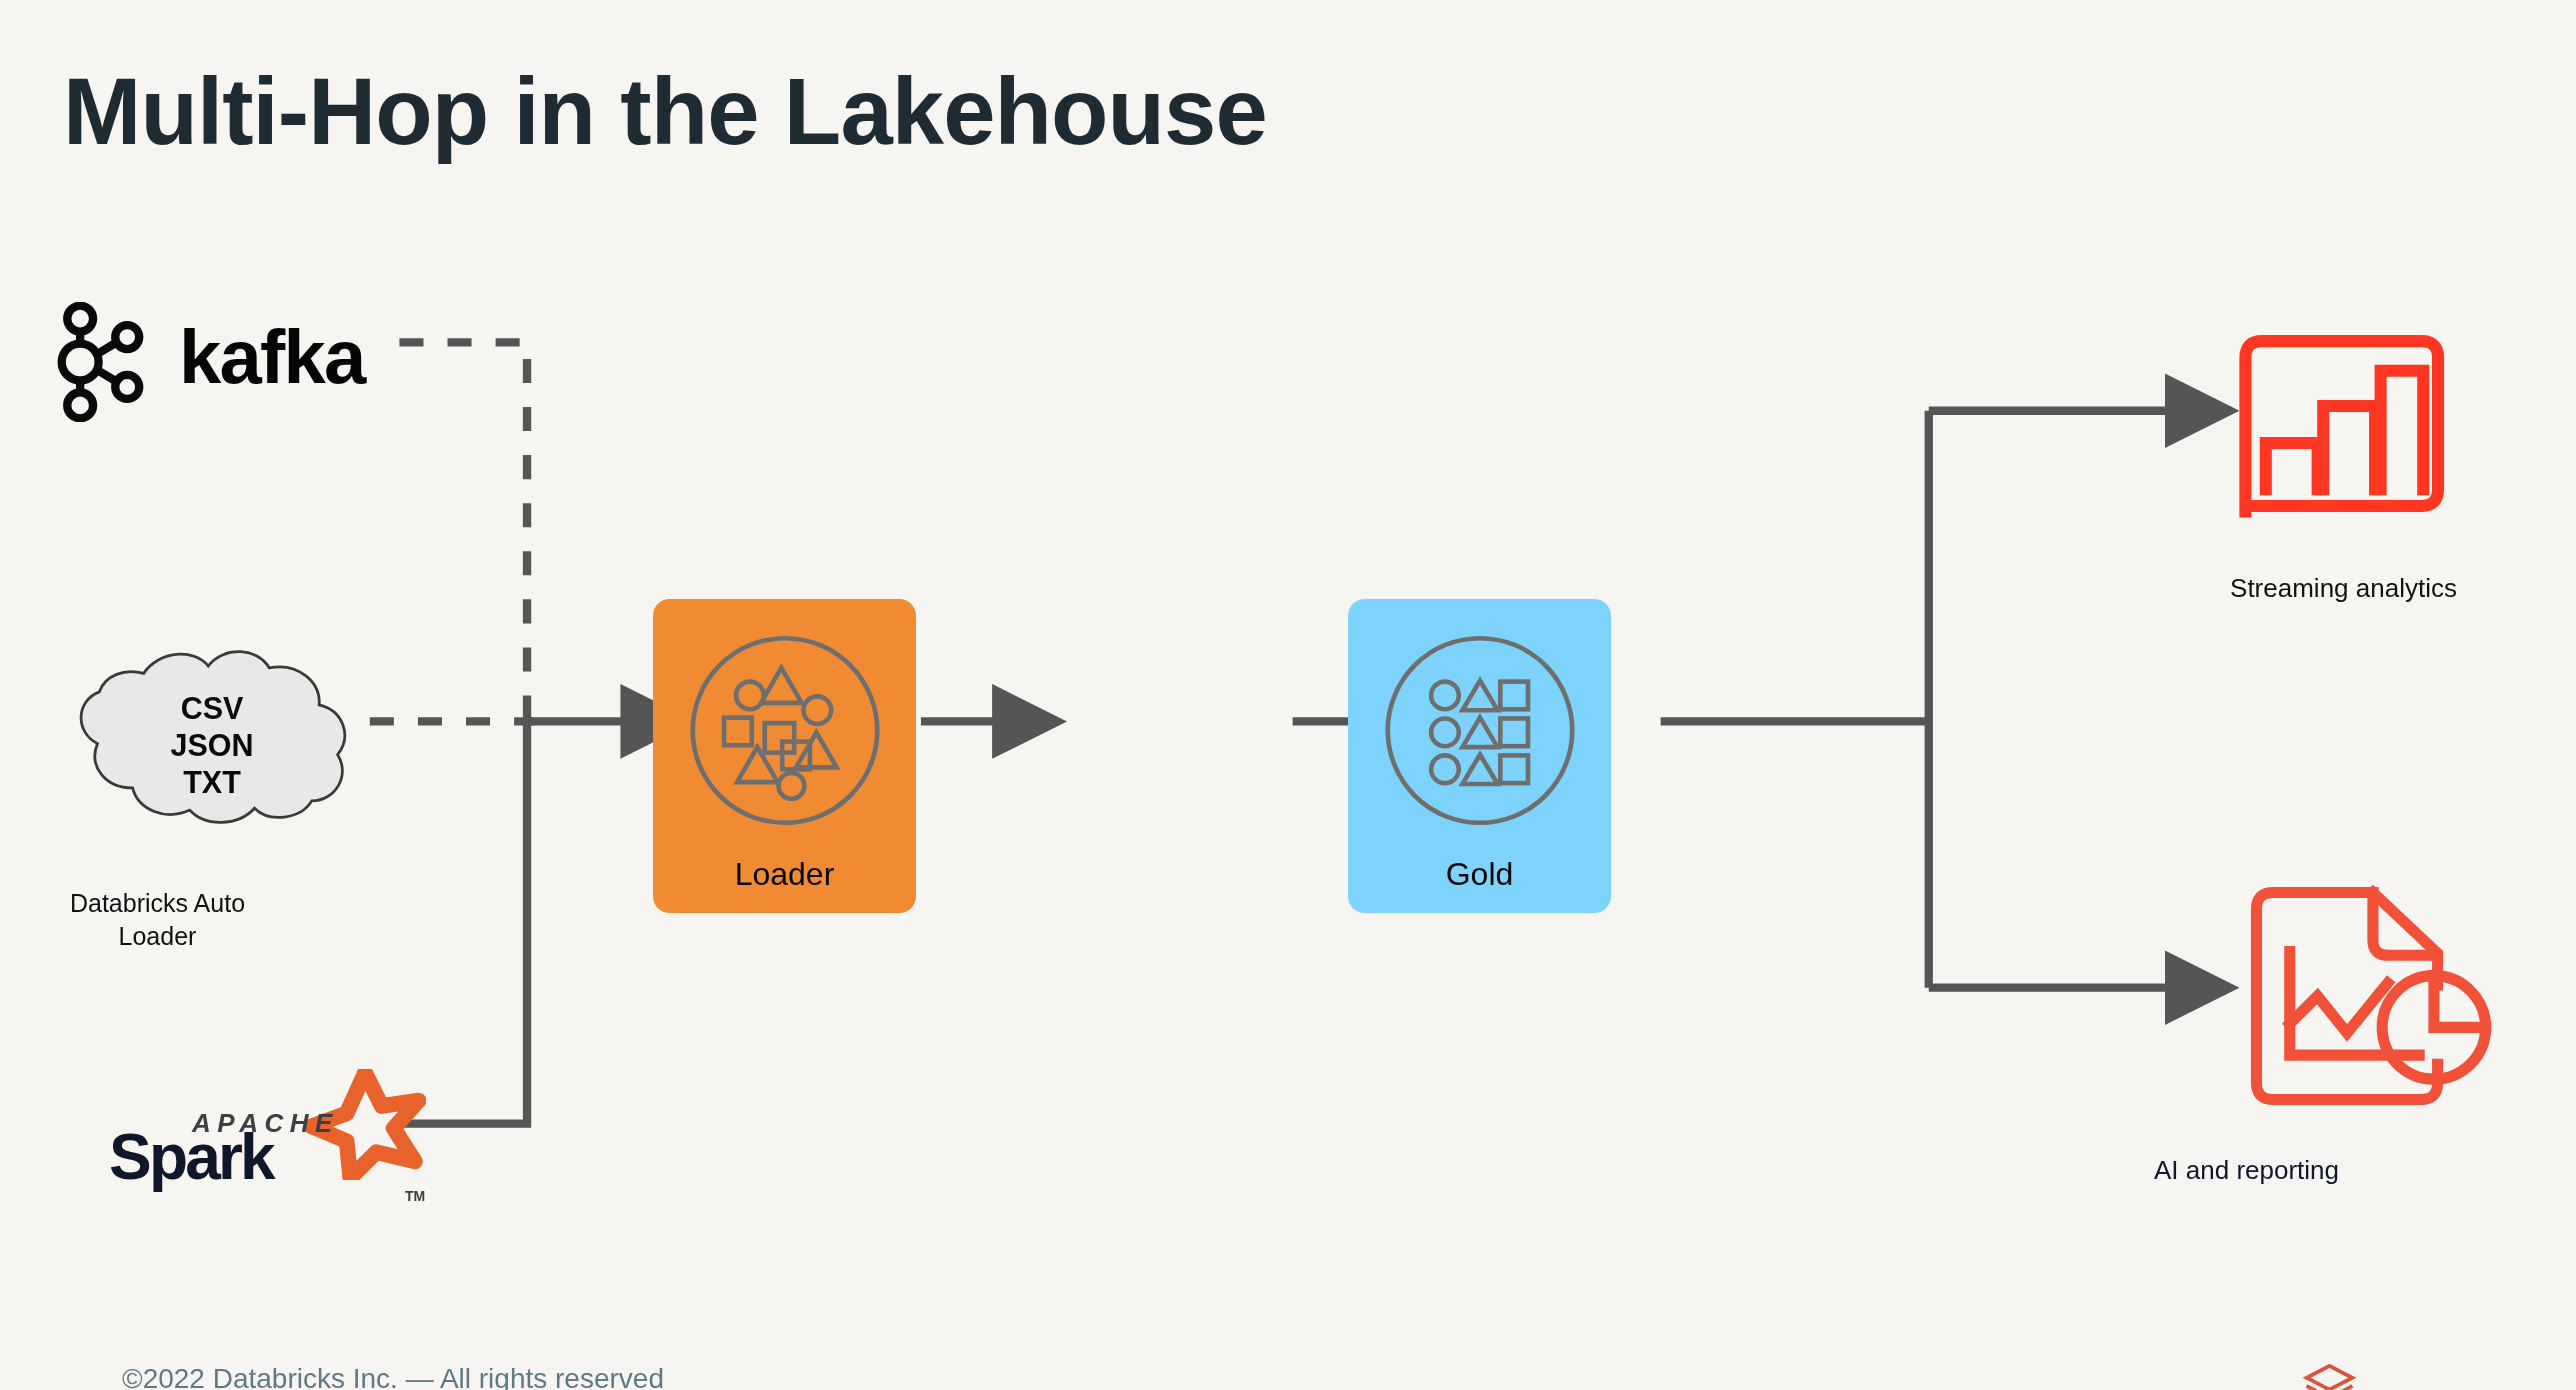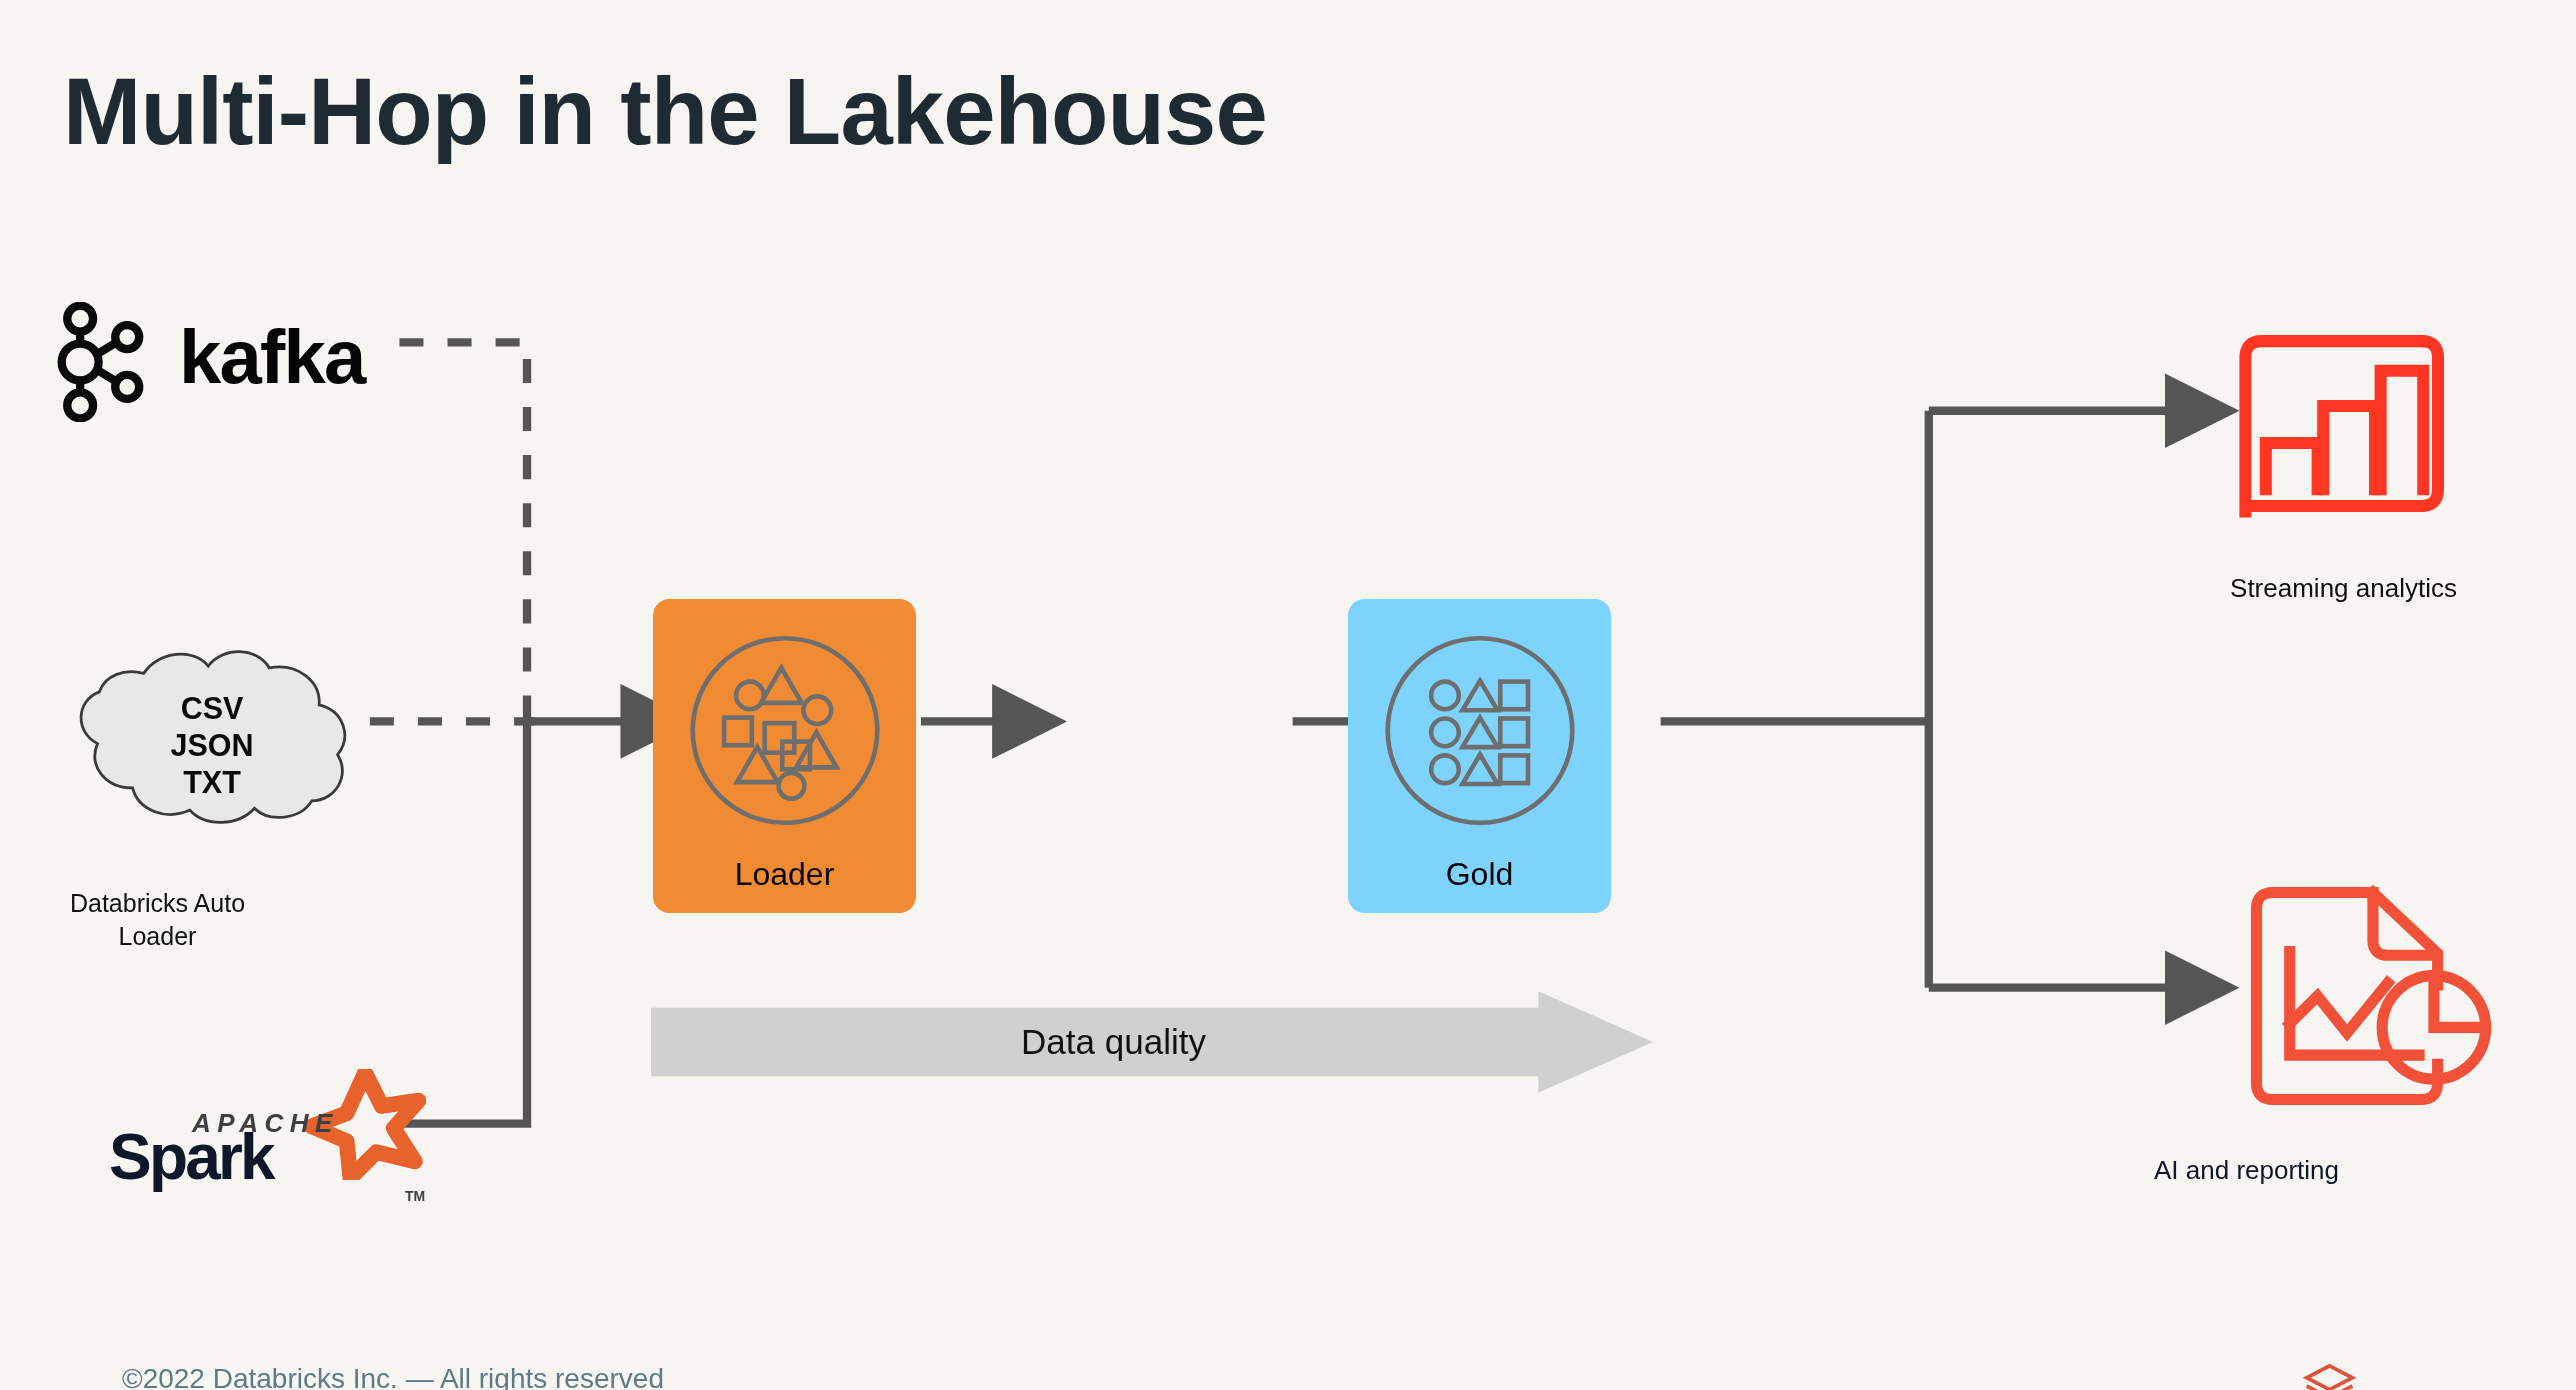--- a/index.html
+++ b/index.html
@@ -209,26 +209,20 @@
         <path d="M110 96 L129 128 L91 128 Z"></path>
         <rect x="132" y="97" width="30" height="30"></rect>
         <circle cx="72" cy="152" r="15"></circle>
         <path d="M110 136 L129 168 L91 168 Z"></path>
         <rect x="132" y="137" width="30" height="30"></rect>
       </g>
     </svg>
     <div class="stage-label">Gold</div>
   </div>
 
-  <div class="abs" id="dq-arrow">
-    <svg width="1002" height="102" viewBox="0 0 1084 110" style="position:absolute;left:0;top:0;">
-      <path d="M0 18 L960 18 L960 0 L1084 55 L960 110 L960 92 L0 92 Z" fill="#D0D0D0"></path>
-    </svg>
-    <div id="dq-text">Data quality</div>
-  </div>
 
   <div class="abs" id="out-stream">
     <svg width="213" height="213" viewBox="0 0 230 230">
       <g fill="none" stroke="#FF3621" stroke-width="13" stroke-linecap="square">
         <path d="M8 196 L8 30 Q8 12 26 12 L198 12 Q216 12 216 30 L216 172 Q216 190 198 190 L8 190"></path>
         <path d="M30 172 L30 122 L86 122 L86 172"></path>
         <path d="M92 172 L92 82 L148 82 L148 172"></path>
         <path d="M154 172 L154 44 L200 44 L200 172"></path>
       </g>
     </svg>

